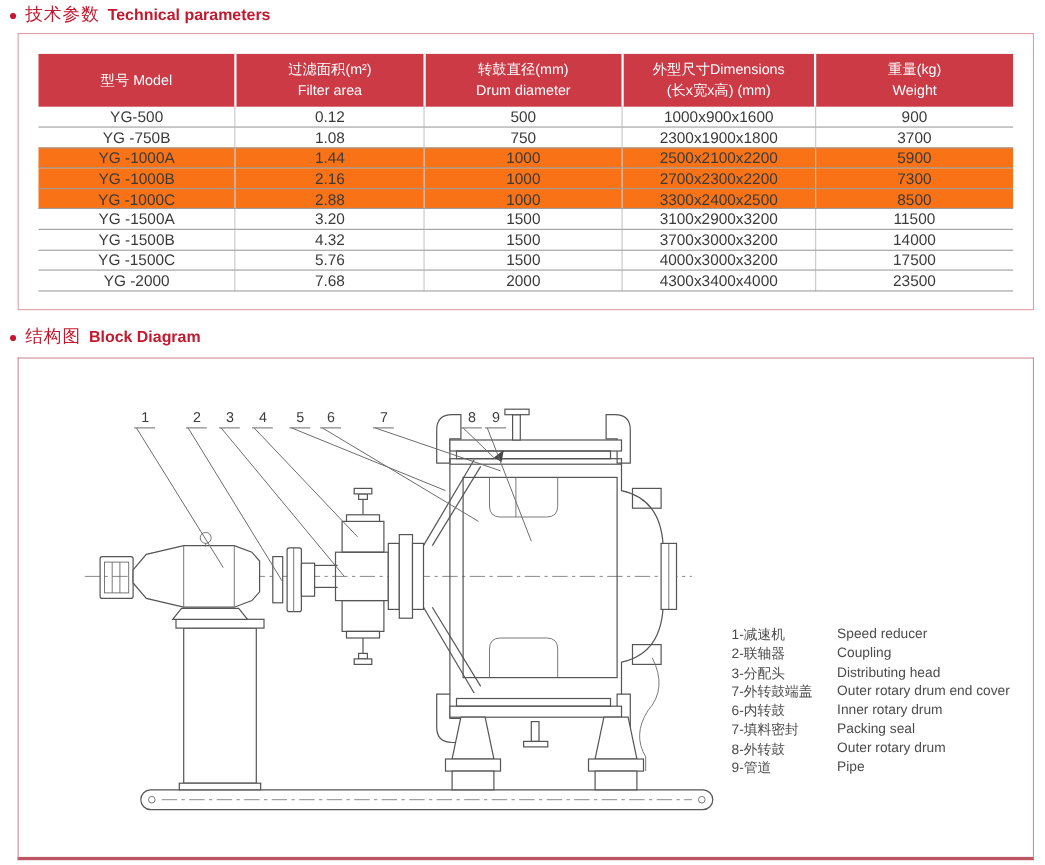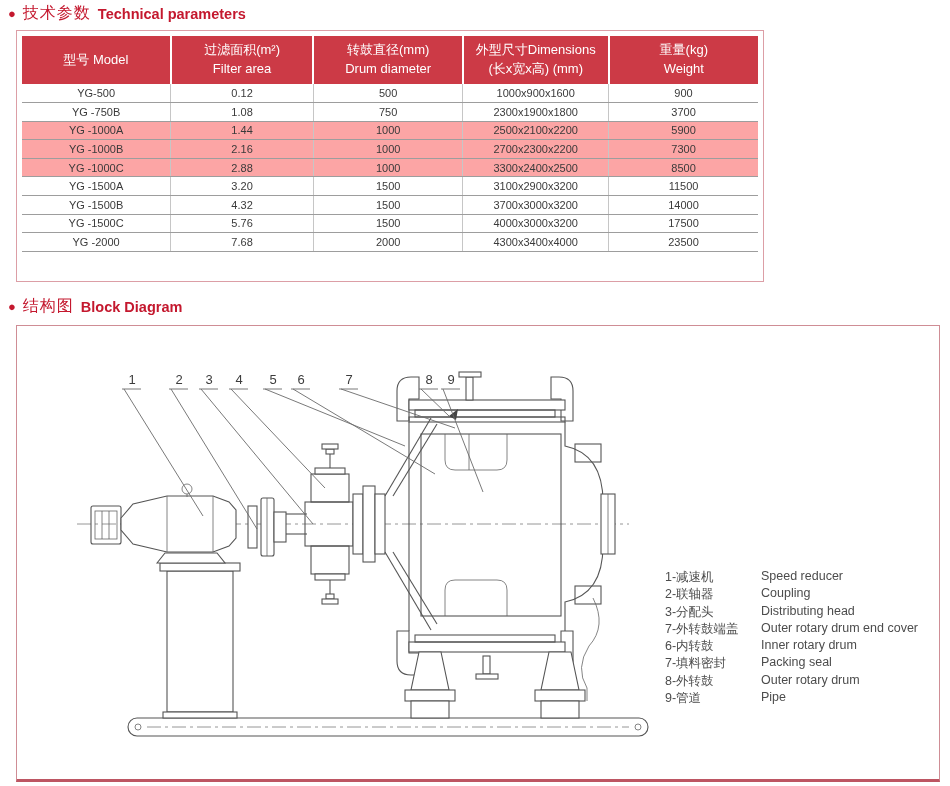--- a/index.html
+++ b/index.html
@@ -12,37 +12,37 @@
   
   .sec-title { position:absolute; left:8px; display:flex; align-items:center; gap:7px; }
   .sec-title .bullet { color:#c4182e; font-size:13px; line-height:1; }
   .sec-title .zh { color:#c4182e; font-weight:normal; font-size:16px; letter-spacing:1px; }
   .sec-title .en { color:#c4182e; font-weight:bold; font-size:14.5px; }
   #sec1 { top:3px; }
   #sec2 { top:296px; }
 
   
   .table-frame {
-    position:absolute; left:16px; top:30px; width:748px; height:252px;
-    border:1px solid #dc9ea6; background:#fff; padding:5px;
+    position:absolute; left:16px; top:30px; width:924px; height:252px;
+    border:1px solid #dc9ea6; background:#fff; padding:18px;
   }
   table { width:100%; border-collapse:collapse; table-layout:fixed; }
   thead th {
     background:#cc3a46; color:#ffffff; font-weight:normal;
     font-size:13px; line-height:1.45; height:48px; text-align:center;
     border-right:2px solid #ffffff; vertical-align:middle;
   }
   thead th:last-child { border-right:none; }
   tbody td {
-    height:18.6px; font-size:11px; color:#3a3a3a; text-align:center;
+    height:18.6px; font-size:14px; color:#3a3a3a; text-align:center;
     border-right:1px solid #c6c6c6; border-bottom:1px solid #9d9d9d;
     vertical-align:middle; padding:0;
   }
   tbody tr td:last-child { border-right:none; }
-  tbody tr.hl td { background:#fca5a5; }
+  tbody tr.hl td { background:#f97316; }
 
   
   .diagram-frame {
     position:absolute; left:16px; top:325px; width:924px; height:457px;
     background:#fff; border:1px solid #cf8d95; border-bottom:3px solid #bd5663;
   }
   .diagram-frame svg { position:absolute; left:0; top:0; }
   .legend {
     position:absolute; left:648px; top:243px; width:270px;
     font-size:12.5px; color:#4c4c4c;

